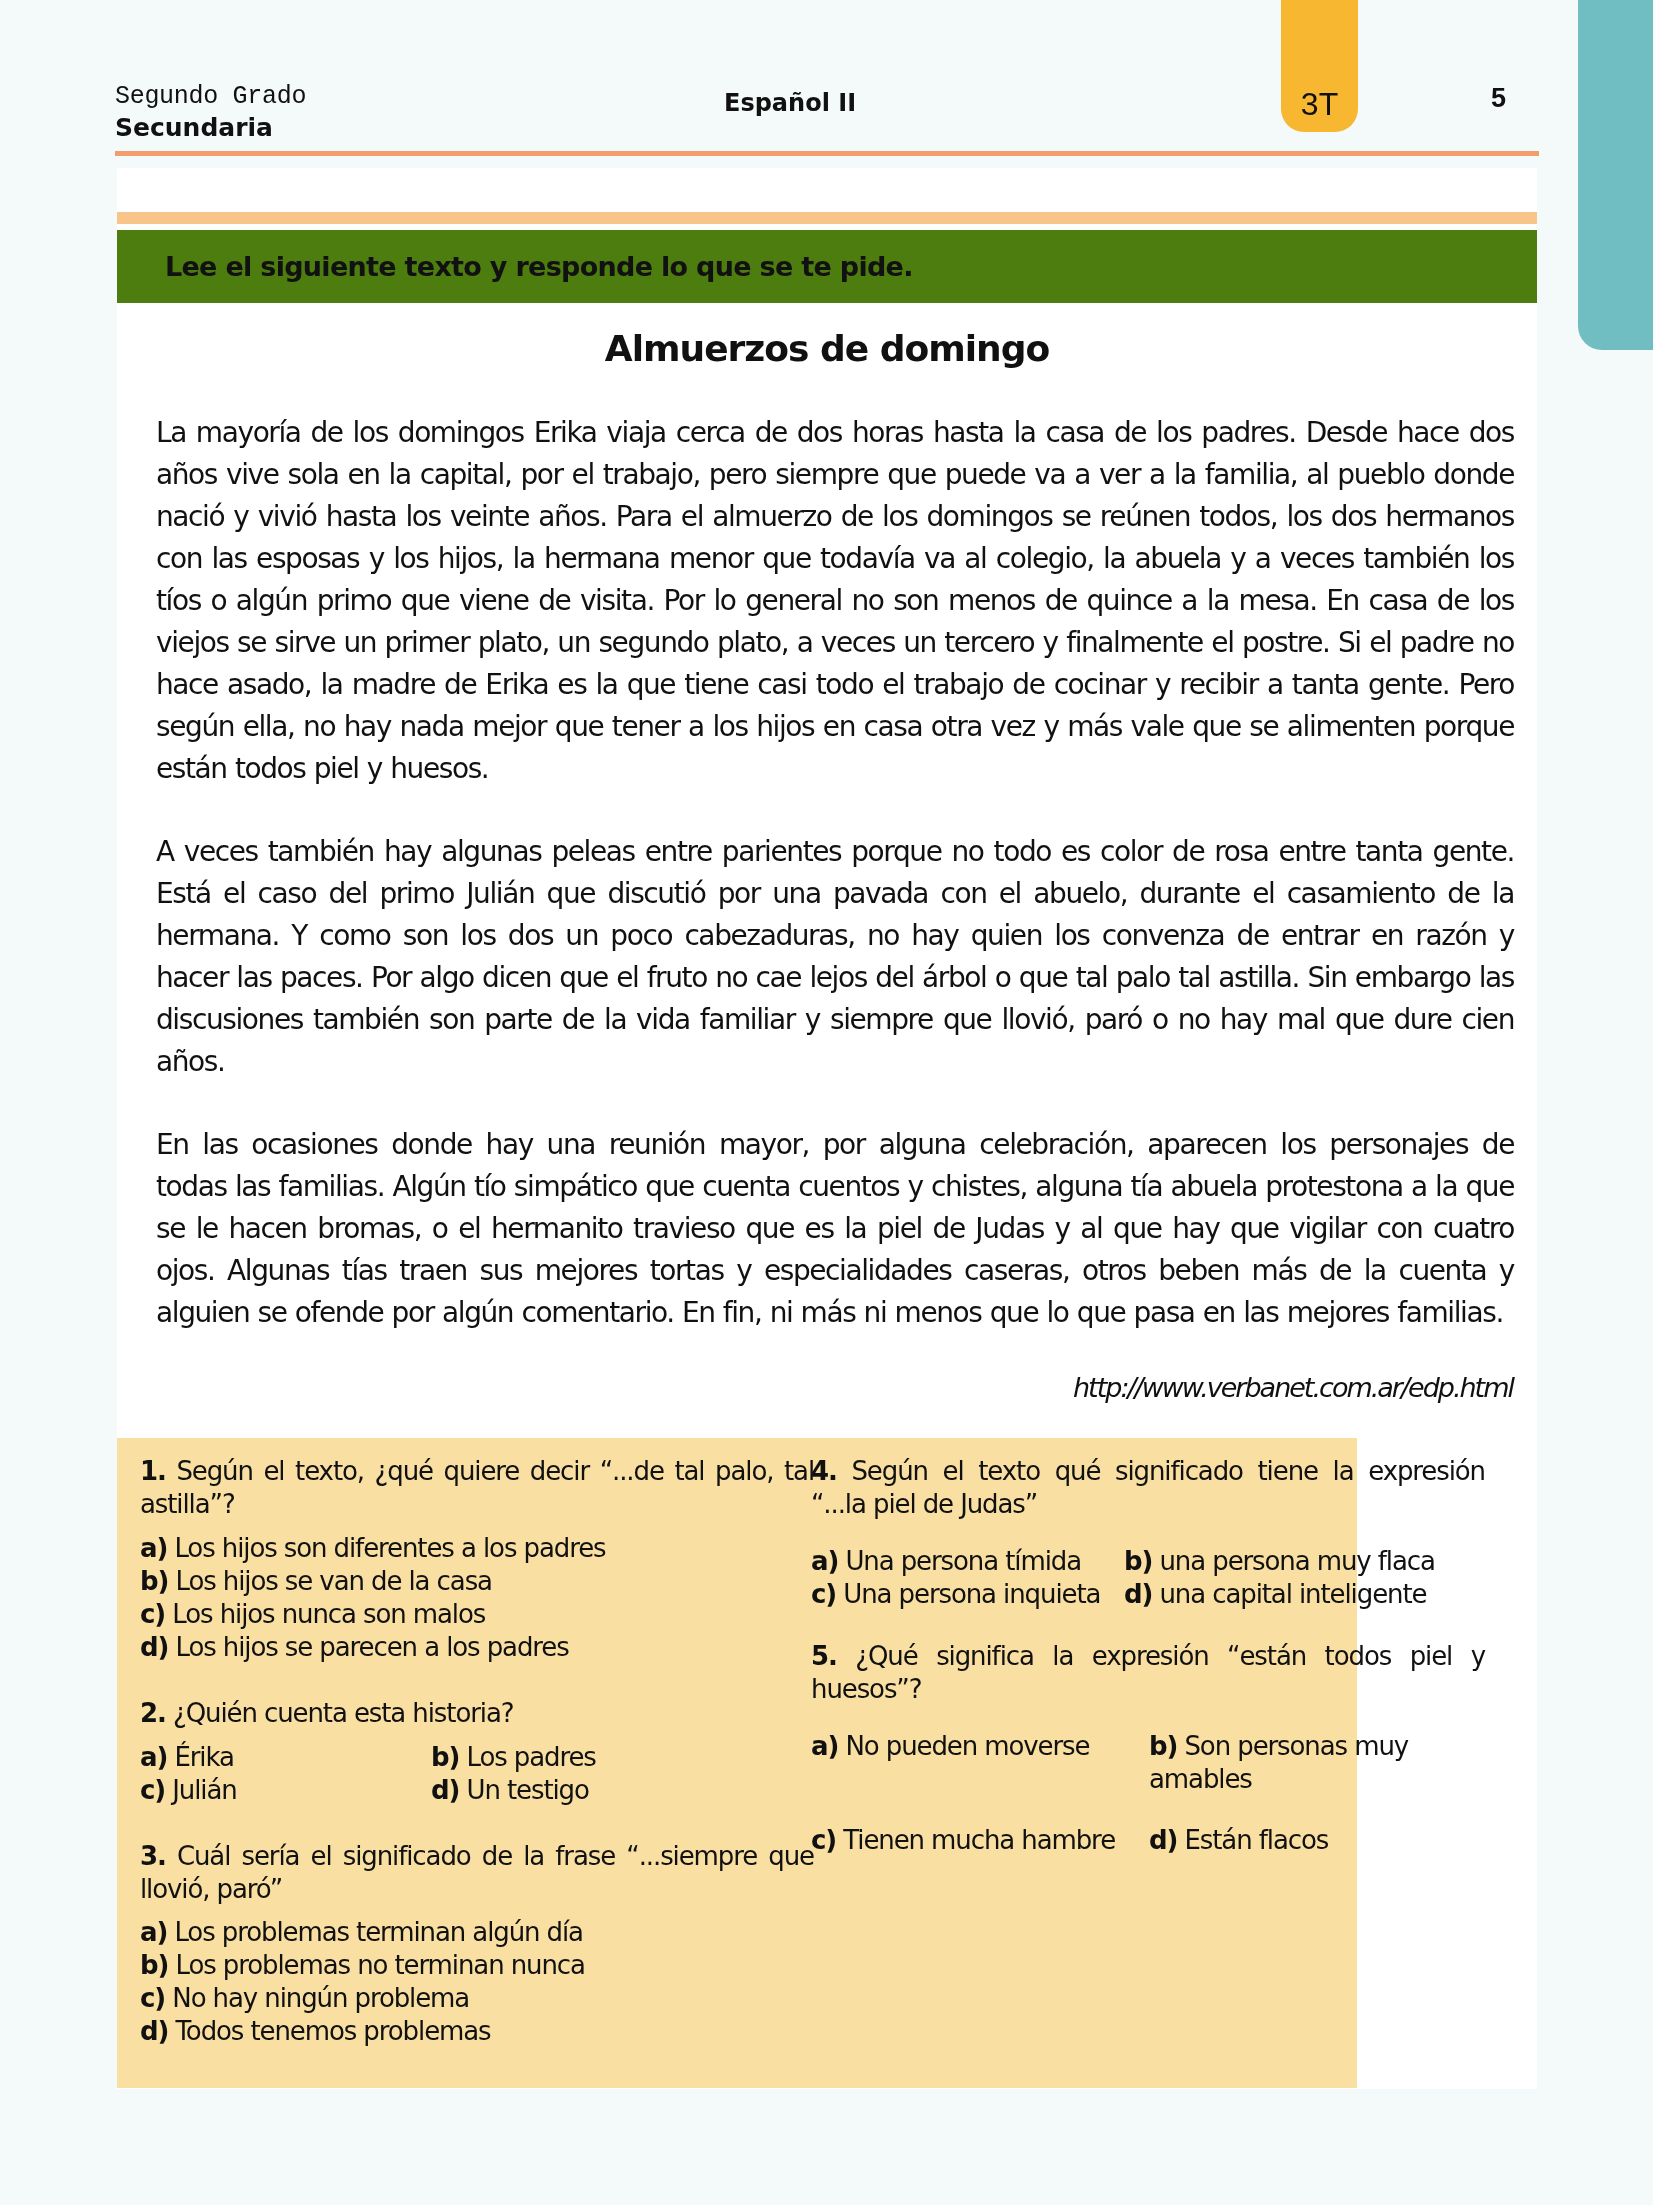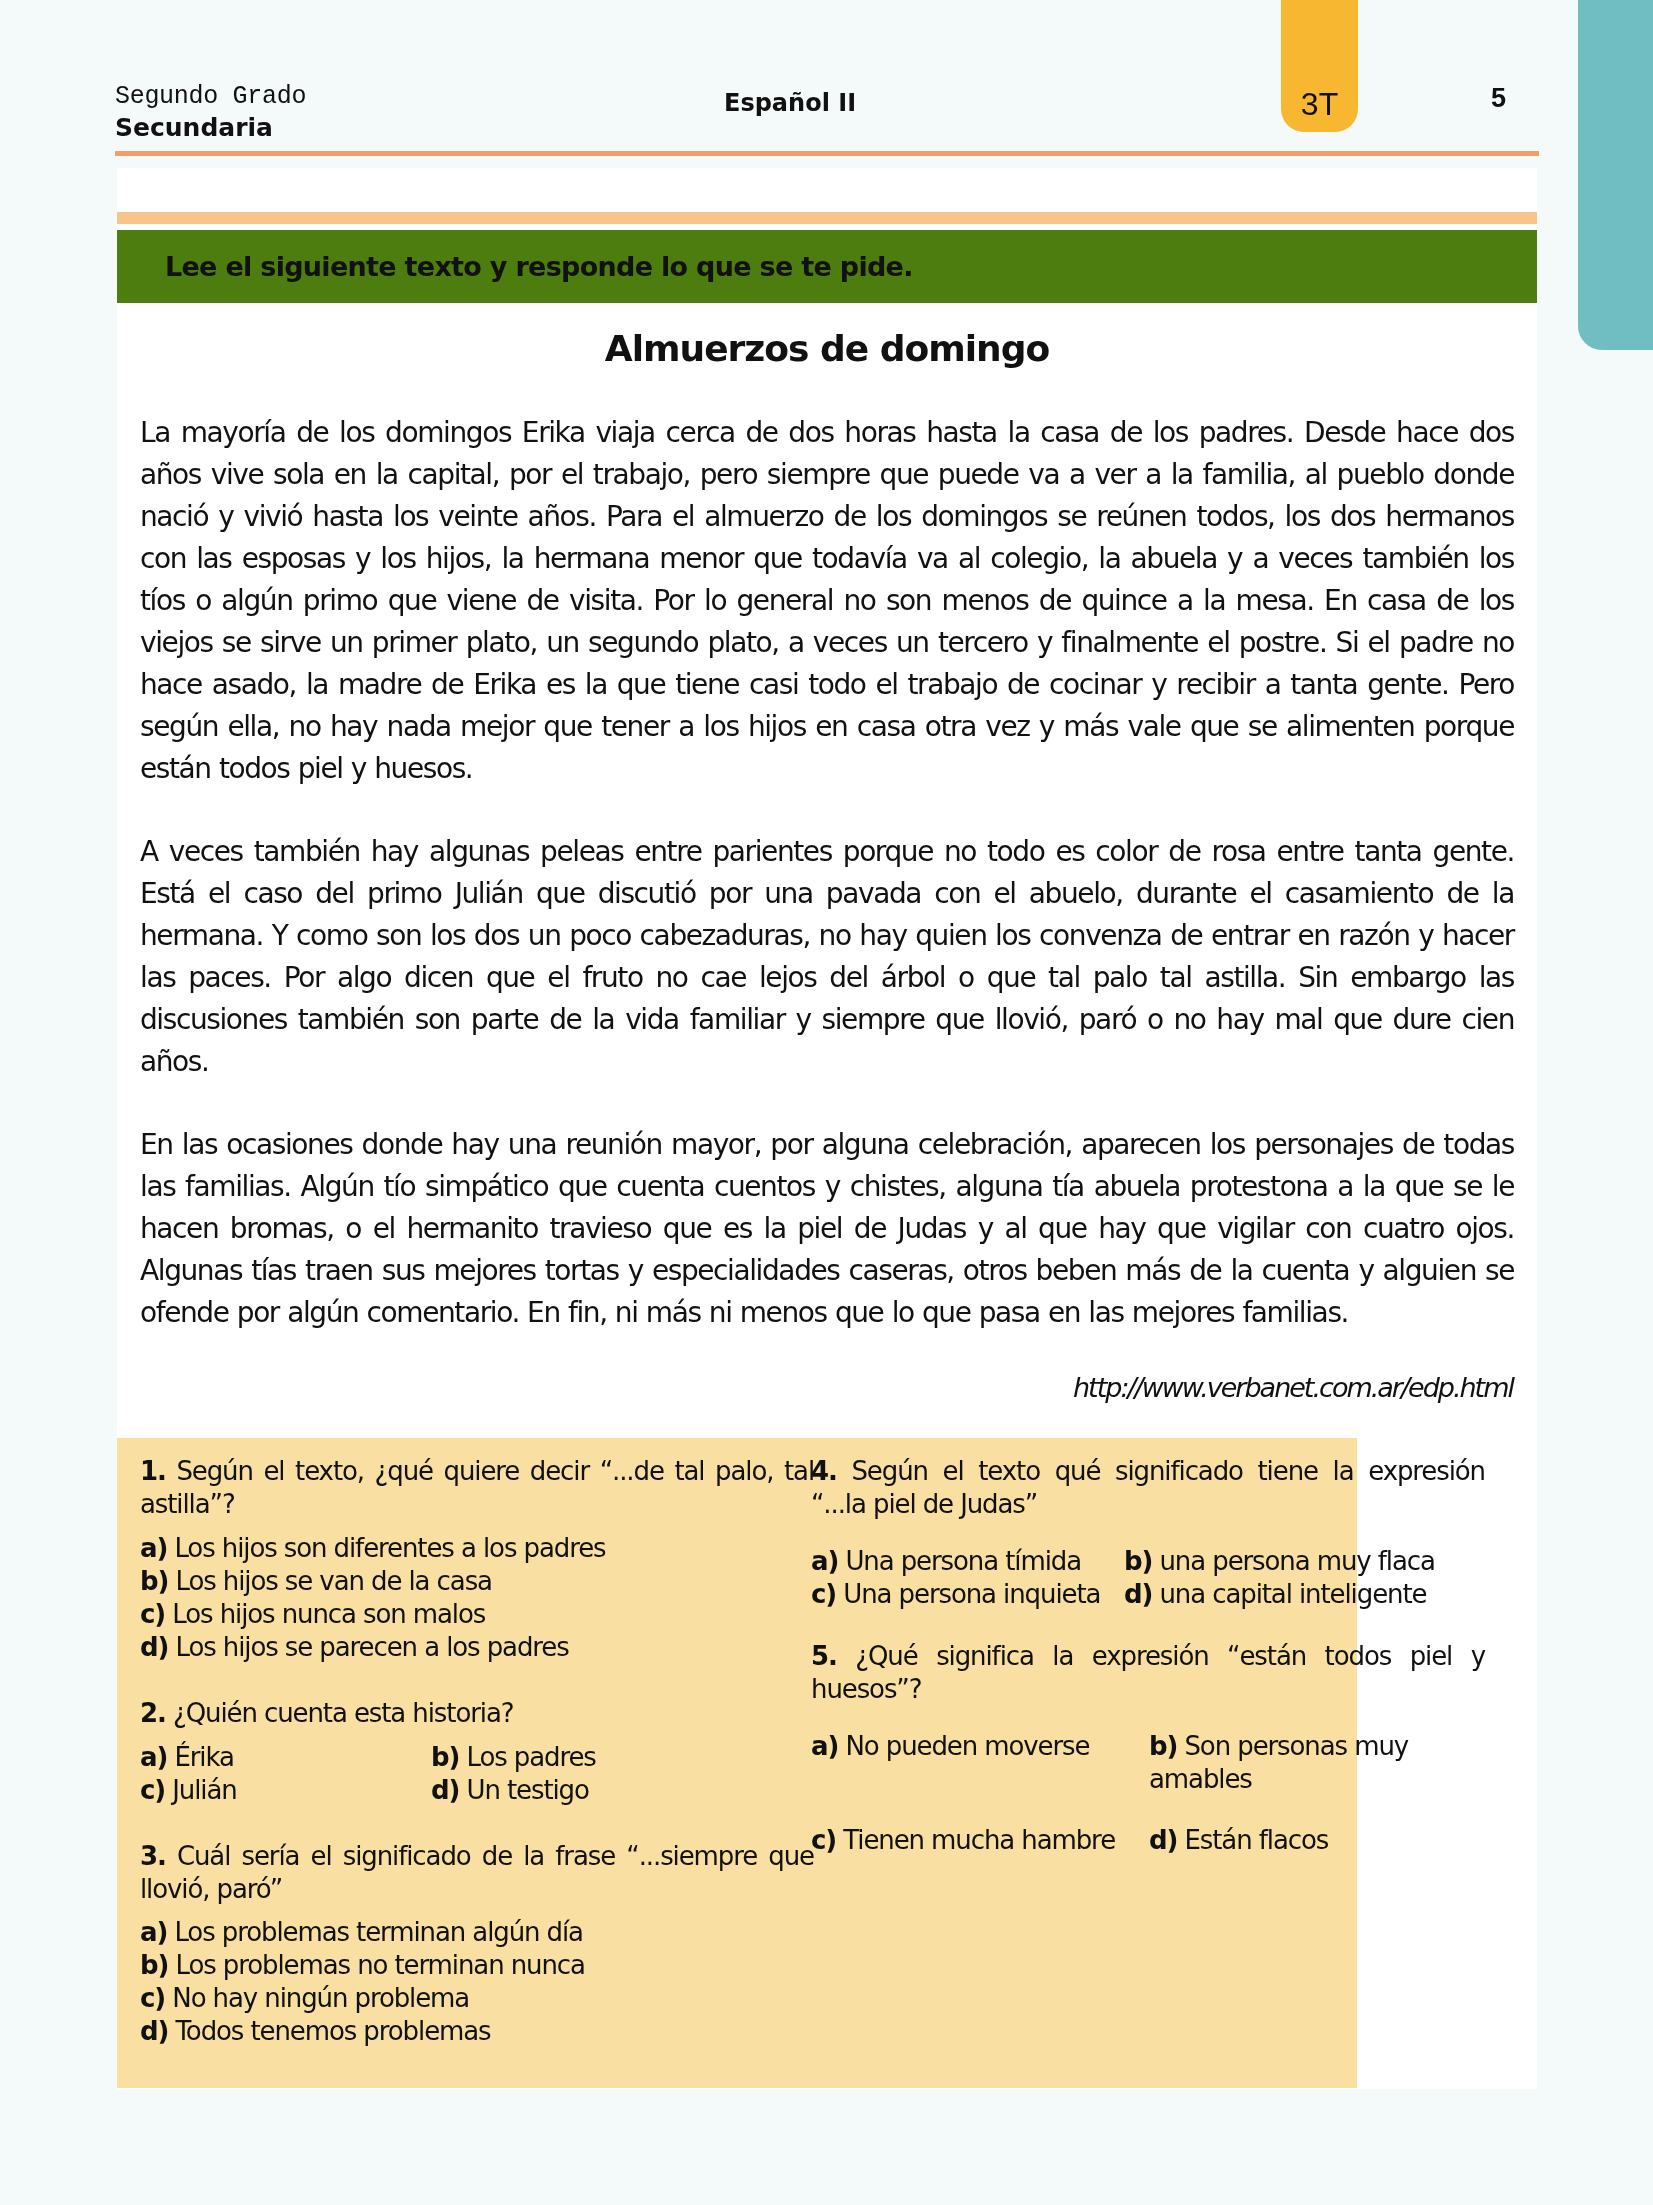--- a/index.html
+++ b/index.html
@@ -50,21 +50,21 @@
   }
   .story-title {
     position: absolute; left: 0; top: 160px; width: 1420px; text-align: center;
     font-weight: bold; font-size: 36px; font-family: "DejaVu Sans", sans-serif; letter-spacing: -1px;
   }
   .story {
     position: absolute; left: 23px; top: 244px; width: 1374px;
     font-family: "DejaVu Sans", sans-serif; font-size: 28px; line-height: 42px;
     text-align: justify; letter-spacing: -1.4px; word-spacing: 0.7px;
   }
-  .story p { margin-bottom: 41px; }
+  .story p { margin-bottom: 41px; margin-left: 16px; }
   .source {
     position: absolute; right: 24px; top: 1204px; font-style: italic;
     font-family: "DejaVu Sans", sans-serif; font-size: 27px; letter-spacing: -2px;
   }
   .quiz {
     position: absolute; left: 0; top: 1270px; width: 1240px; height: 650px; background: #f9dfa1;
   }
   .col { position: absolute; top: 0; width: 674px; font-family: "DejaVu Sans", sans-serif; font-size: 26px; line-height: 33px; letter-spacing: -1.1px; }
   .col-left { left: 23px; }
   .col-right { left: 694px; }

